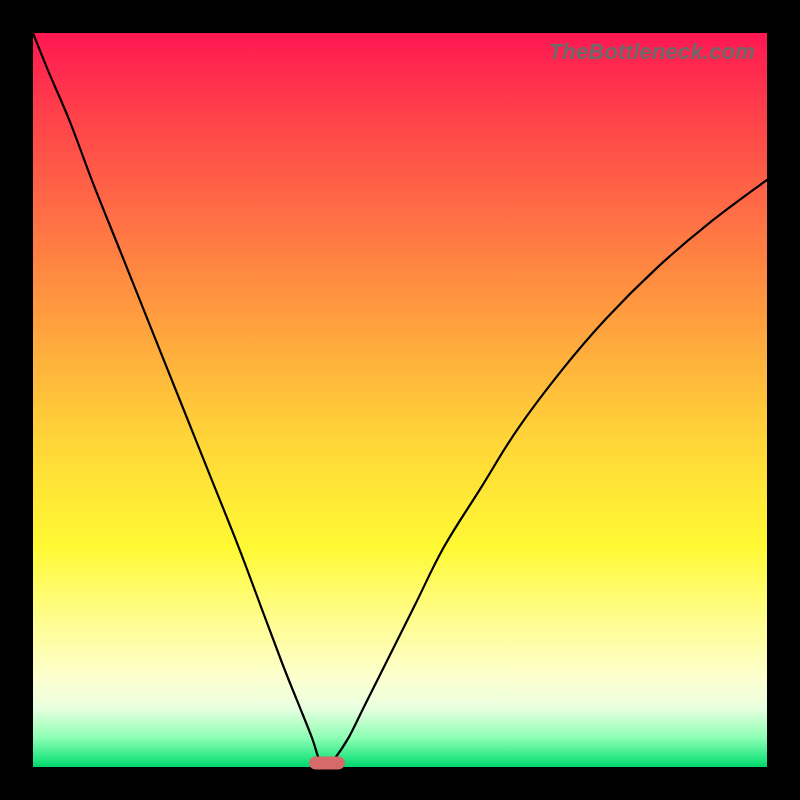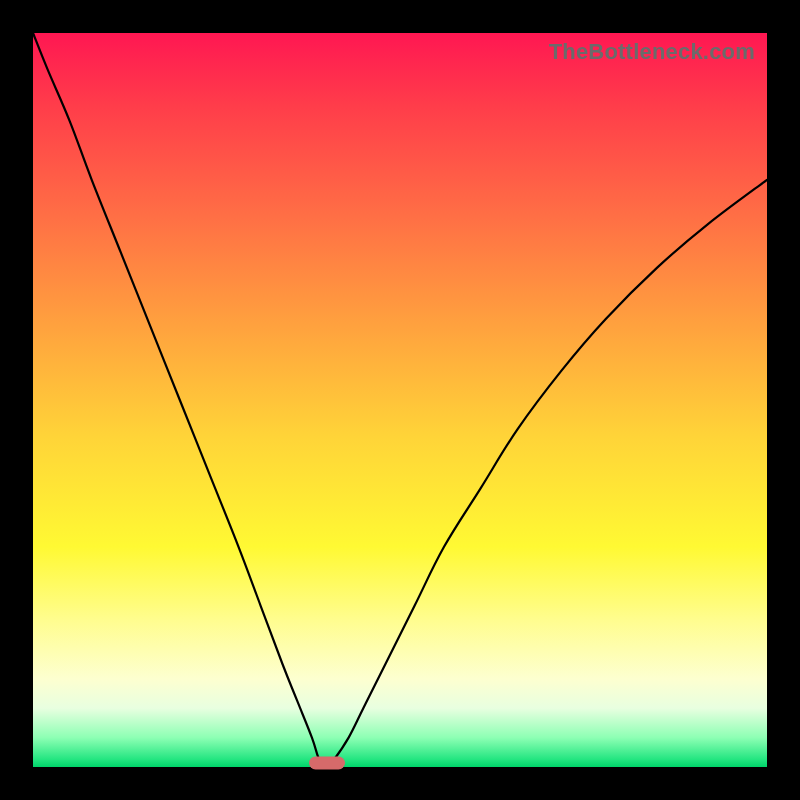--- a/index.html
+++ b/index.html
@@ -33,20 +33,21 @@
   }
   .watermark {
     position: absolute;
     top: 6px;
     right: 12px;
     font-family: Arial, Helvetica, sans-serif;
     font-size: 22px;
     font-weight: 600;
     color: #6b6b6b;
     letter-spacing: 0.2px;
+    font-style: italic;
   }
   .marker {
     position: absolute;
     width: 36px;
     height: 13px;
     border-radius: 7px;
     background: #d66a6a;
     transform: translate(-50%, -50%);
   }
   svg.curve {

